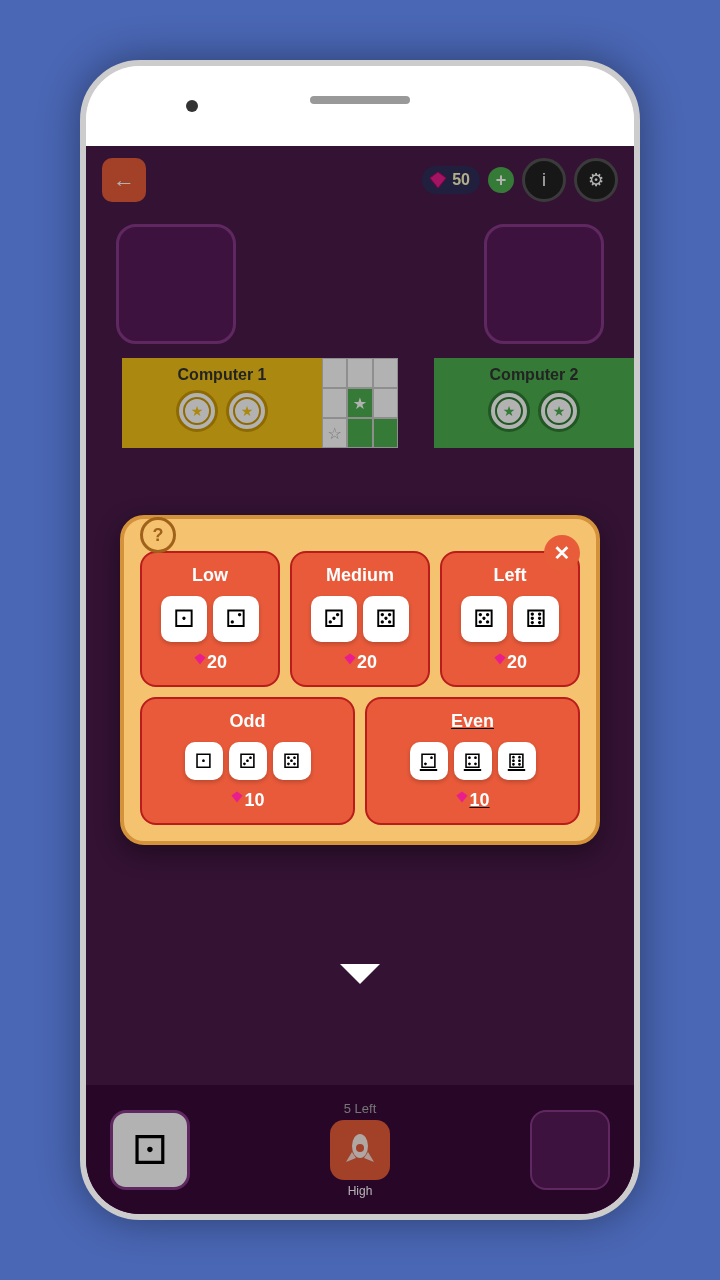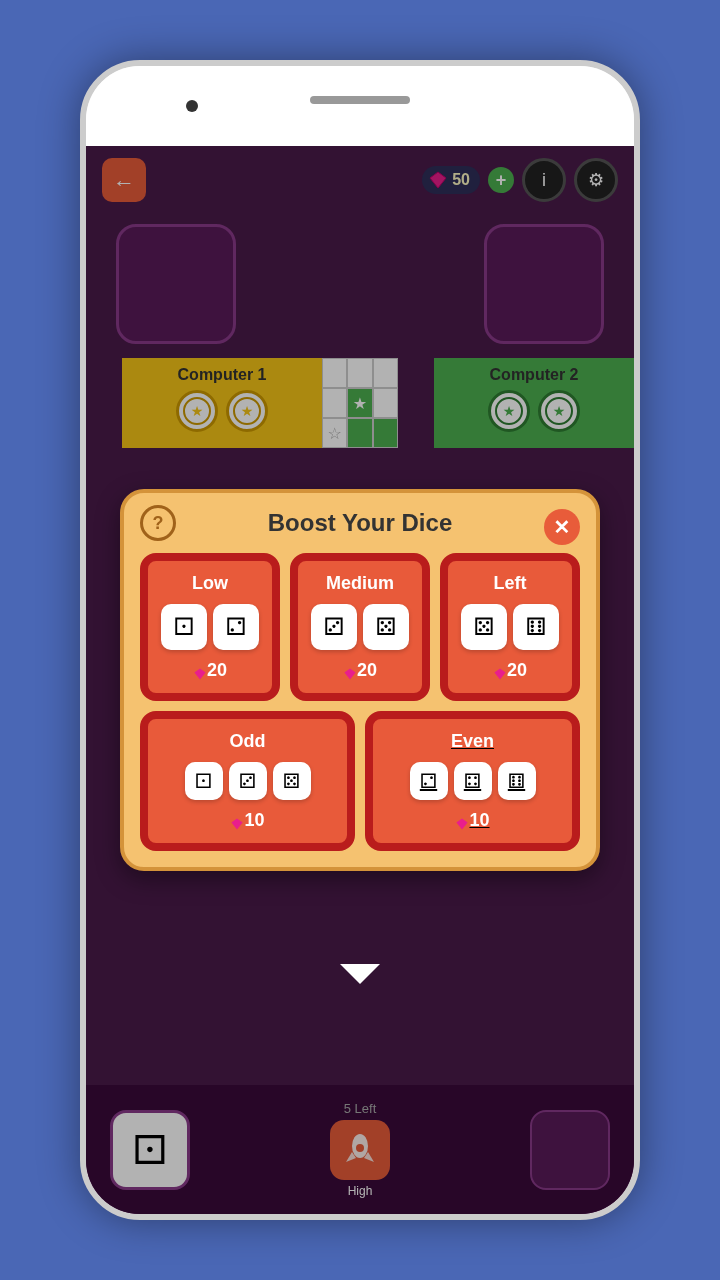--- a/index.html
+++ b/index.html
@@ -311,21 +311,21 @@
 
     .boost-card {
       flex: 1;
       background: #e85a3a;
       border-radius: 16px;
       padding: 12px 8px;
       display: flex;
       flex-direction: column;
       align-items: center;
       cursor: pointer;
-      border: 8px solid #b91c1c;
+      border: 2px solid #b91c1c;
     }
 
     .boost-card-title {
       font-size: 18px;
       font-weight: bold;
       color: white;
       margin-bottom: 10px;
     }
 
     .dice-row {
@@ -347,21 +347,21 @@
     }
 
     .die.small {
       width: 38px;
       height: 38px;
       font-size: 20px;
     }
 
     .boost-cost {
       display: flex;
-      align-items: flex-end;
+      align-items: flex-start;
       gap: 0;
     }
 
     .boost-cost-text {
       color: white;
       font-size: 18px;
       font-weight: bold;
     }
 
     
@@ -507,21 +507,20 @@
           </div>
         </div>
       </div>
     </div>
 
     <div class="modal-overlay">
       <div class="modal">
 
         <div class="modal-header">
           <div class="modal-help-icon">?</div>
-          <span class="modal-title">Boost Your Dice</span>
           <div class="modal-close">✕</div>
         </div>
 
         <div class="boost-grid-top">
 
           <div class="boost-card">
             <span class="boost-card-title">Low</span>
             <div class="dice-row">
               <div class="die">⚀</div>
               <div class="die">⚁</div>

